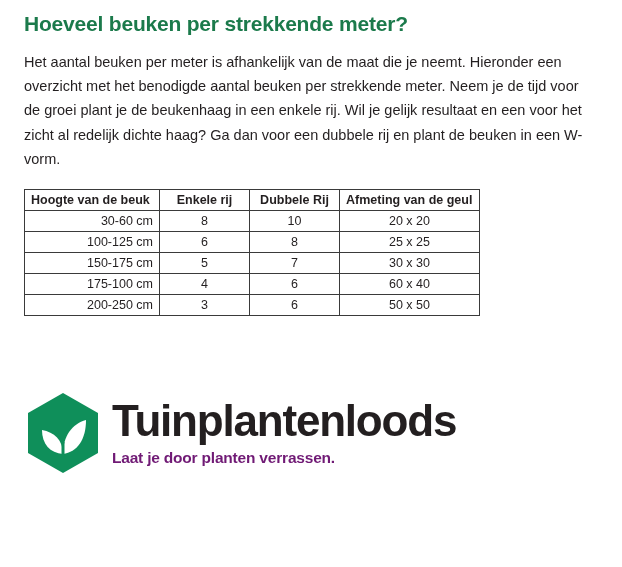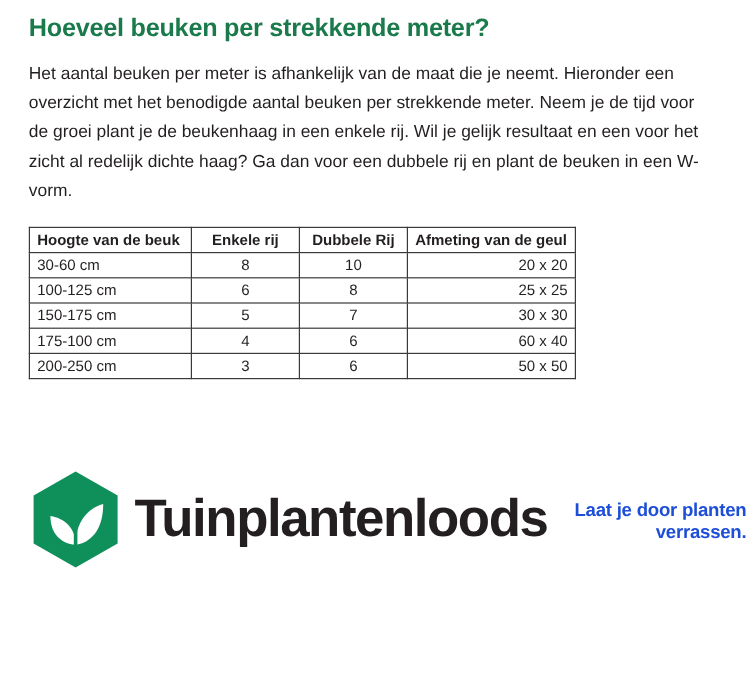--- a/index.html
+++ b/index.html
@@ -47,59 +47,58 @@
   table.beuk-table td {
     border: 1px solid #3a3a3a;
     padding: 3px 6px;
     height: 19px;
     box-sizing: border-box;
   }
   table.beuk-table th {
     font-weight: bold;
     font-size: 12.5px;
   }
-  .col-hoogte { width: 135px; text-align: left; }
+  .col-hoogte { width: 135px; text-align: right; }
   .col-enkel  { width: 90px;  text-align: center; }
   .col-dubbel { width: 90px;  text-align: center; }
-  .col-geul   { width: 140px; text-align: right; }
+  .col-geul   { width: 140px; text-align: center; }
   th.col-enkel, th.col-dubbel { text-align: center; }
   th.col-hoogte, th.col-geul { text-align: left; }
 
   .logo-area {
     position: absolute;
     left: 24px;
     bottom: 32px;
     display: flex;
     align-items: center;
   }
   .logo-mark {
     width: 78px;
     height: 82px;
     flex: 0 0 auto;
   }
   .logo-text-wrap {
     margin-left: 10px;
     display: flex;
-    flex-direction: row;
+    flex-direction: column;
     justify-content: center;
   }
   .logo-wordmark {
     font-size: 44px;
     font-weight: bold;
     color: #231f20;
     line-height: 1;
     letter-spacing: -1.2px;
   }
   .logo-tagline {
     margin-top: 6px;
     font-size: 15.5px;
     font-weight: bold;
-    color: #1d4ed8;
+    color: #701a75;
     letter-spacing: -0.2px;
-    text-align: right;
   }
 </style>
 </head>
 <body>
 
 <div class="page">
 
   <h1 class="title">Hoeveel beuken per strekkende meter?</h1>
 
   <p class="intro">Het aantal beuken per meter is afhankelijk van de maat die je neemt. Hieronder een overzicht met het benodigde aantal beuken per strekkende meter. Neem je de tijd voor de groei plant je de beukenhaag in een enkele rij. Wil je gelijk resultaat en een voor het zicht al redelijk dichte haag? Ga dan voor een dubbele rij en plant de beuken in een W-vorm.</p>

